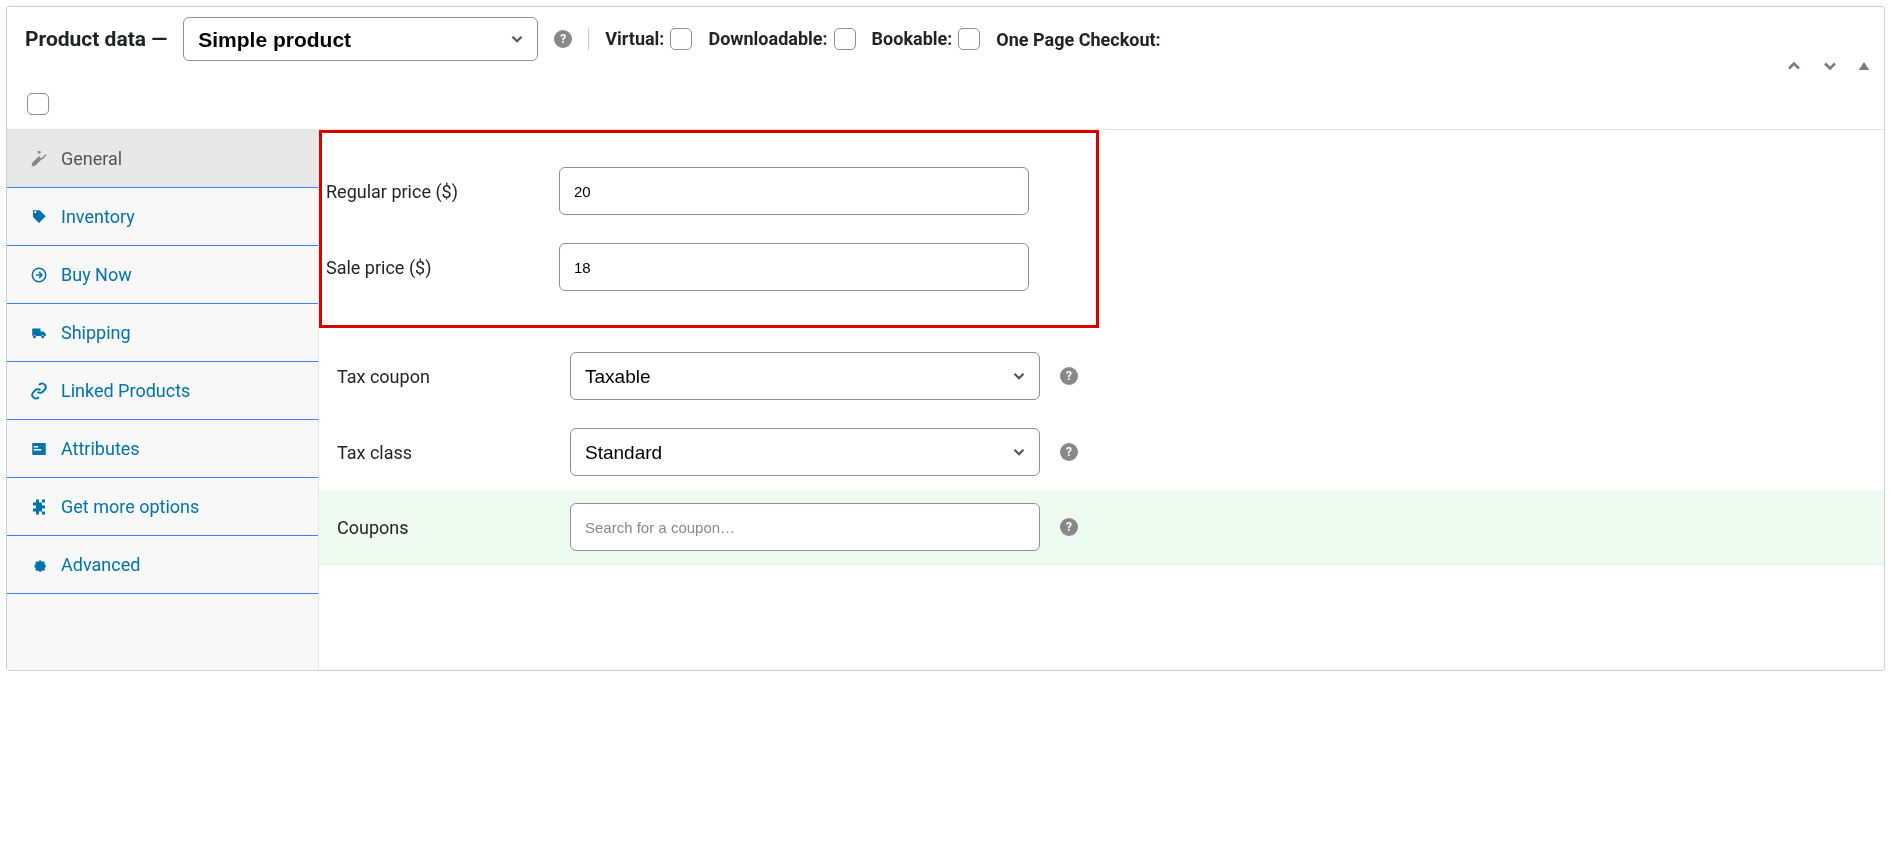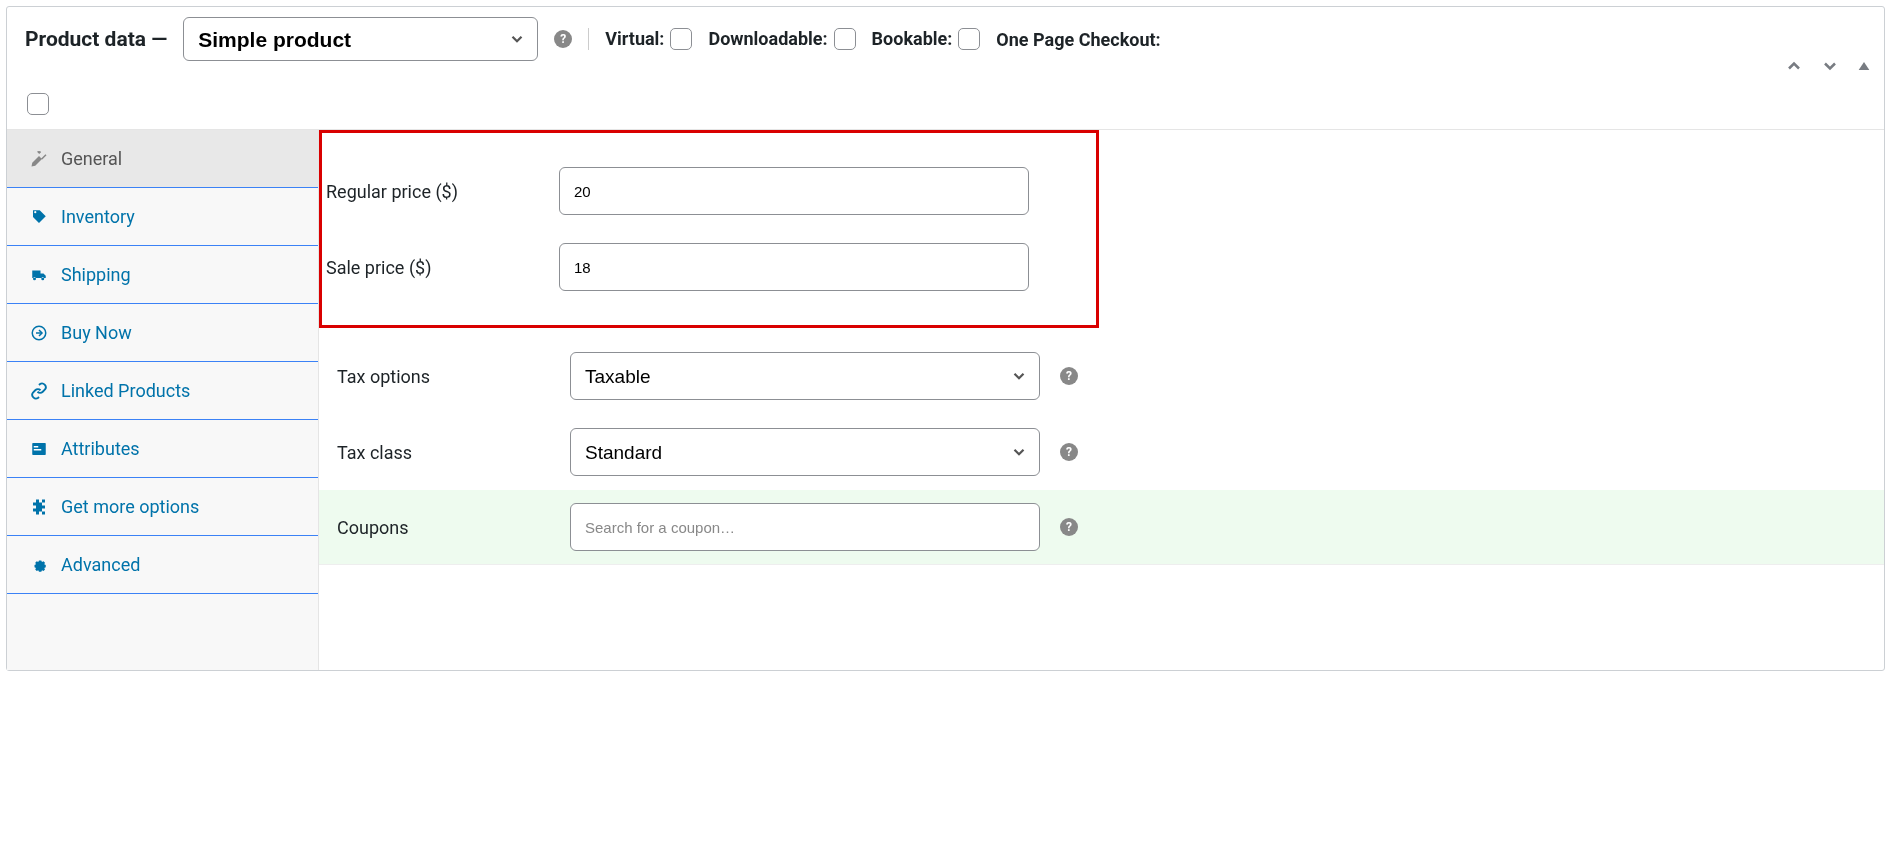--- a/index.html
+++ b/index.html
@@ -250,35 +250,35 @@
       <div class="tab">
         <span class="ticon">
           <svg width="18" height="18" viewBox="0 0 24 24" fill="#0073aa">
               <path d="M21 11l-8-8H4v9l8 8 9-9zM7 7a1.5 1.5 0 110-3 1.5 1.5 0 010 3z"></path>
             </svg>
         </span>
         <span>Inventory</span>
       </div>
       <div class="tab">
         <span class="ticon">
-          <svg width="18" height="18" viewBox="0 0 24 24" fill="#0073aa">
-              <path d="M3 6h11v10H3zM14 10h4l3 3v3h-7zM6 19a2 2 0 100-4 2 2 0 000 4zm11 0a2 2 0 100-4 2 2 0 000 4z"></path>
-            </svg>
-        </span>
-        <span>Shipping</span>
-      </div>
-      <div class="tab">
-        <span class="ticon">
           <svg width="18" height="18" viewBox="0 0 24 24" fill="none" stroke="#0073aa" stroke-width="2">
               <circle cx="12" cy="12" r="9"></circle>
               <polyline points="12 8 16 12 12 16"></polyline>
               <line x1="8" y1="12" x2="16" y2="12"></line>
             </svg>
         </span>
         <span>Buy Now</span>
+      </div>
+      <div class="tab">
+        <span class="ticon">
+          <svg width="18" height="18" viewBox="0 0 24 24" fill="#0073aa">
+              <path d="M3 6h11v10H3zM14 10h4l3 3v3h-7zM6 19a2 2 0 100-4 2 2 0 000 4zm11 0a2 2 0 100-4 2 2 0 000 4z"></path>
+            </svg>
+        </span>
+        <span>Shipping</span>
       </div>
       <div class="tab">
         <span class="ticon">
           <svg width="18" height="18" viewBox="0 0 24 24" fill="none" stroke="#0073aa" stroke-width="2.5">
               <path d="M10 13a5 5 0 007 0l3-3a5 5 0 00-7-7l-1 1"></path>
               <path d="M14 11a5 5 0 00-7 0l-3 3a5 5 0 007 7l1-1"></path>
             </svg>
         </span>
         <span>Linked Products</span>
       </div>
@@ -316,21 +316,21 @@
           <span class="row-label">Regular price ($)</span>
           <input class="text-input" type="text" value="20" style="">
         </div>
         <div class="row">
           <span class="row-label">Sale price ($)</span>
           <input class="text-input" type="text" value="18" style="">
         </div>
       </div>
 
       <div class="row">
-        <span class="row-label">Tax options</span>
+        <span class="row-label">Tax coupon</span>
         <span class="select-wrap">
           <select class="select-input">
             <option>Taxable</option>
           </select>
           <span class="chev">
             <svg class="chevron-svg" width="18" height="18" viewBox="0 0 24 24" fill="none" stroke="#555" stroke-width="3">
                 <polyline points="6 9 12 15 18 9"></polyline>
               </svg>
           </span>
         </span>

